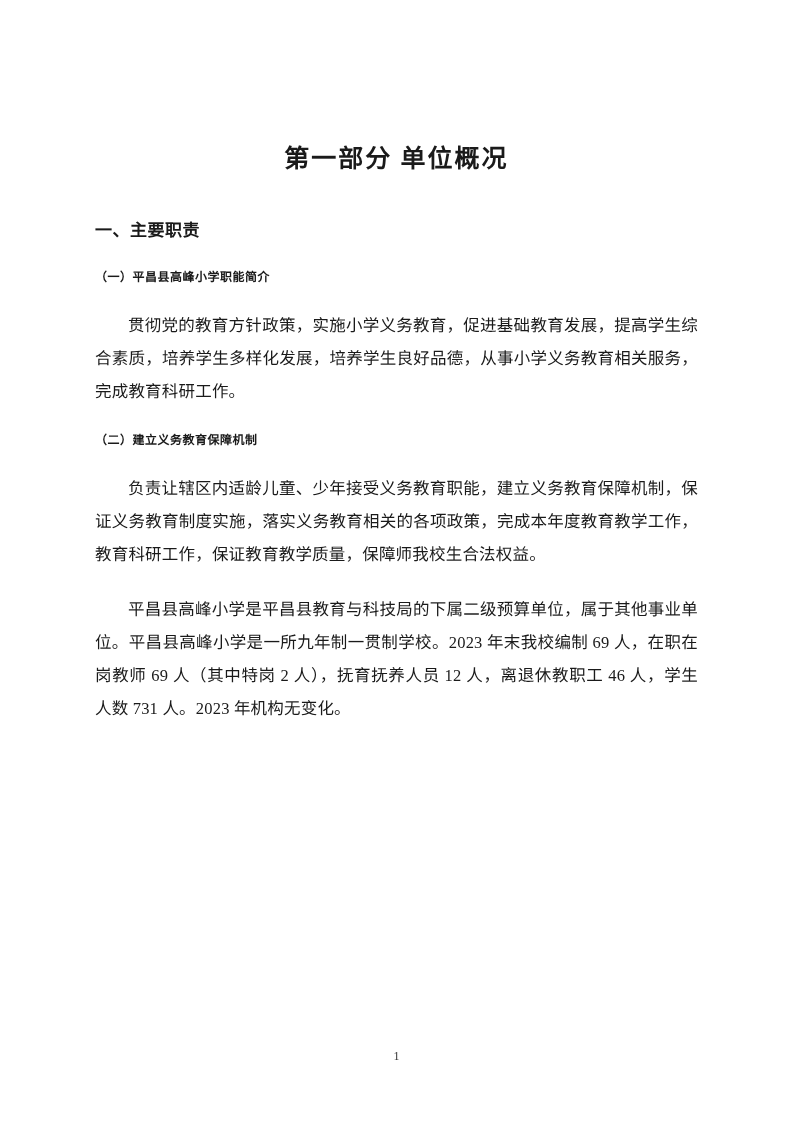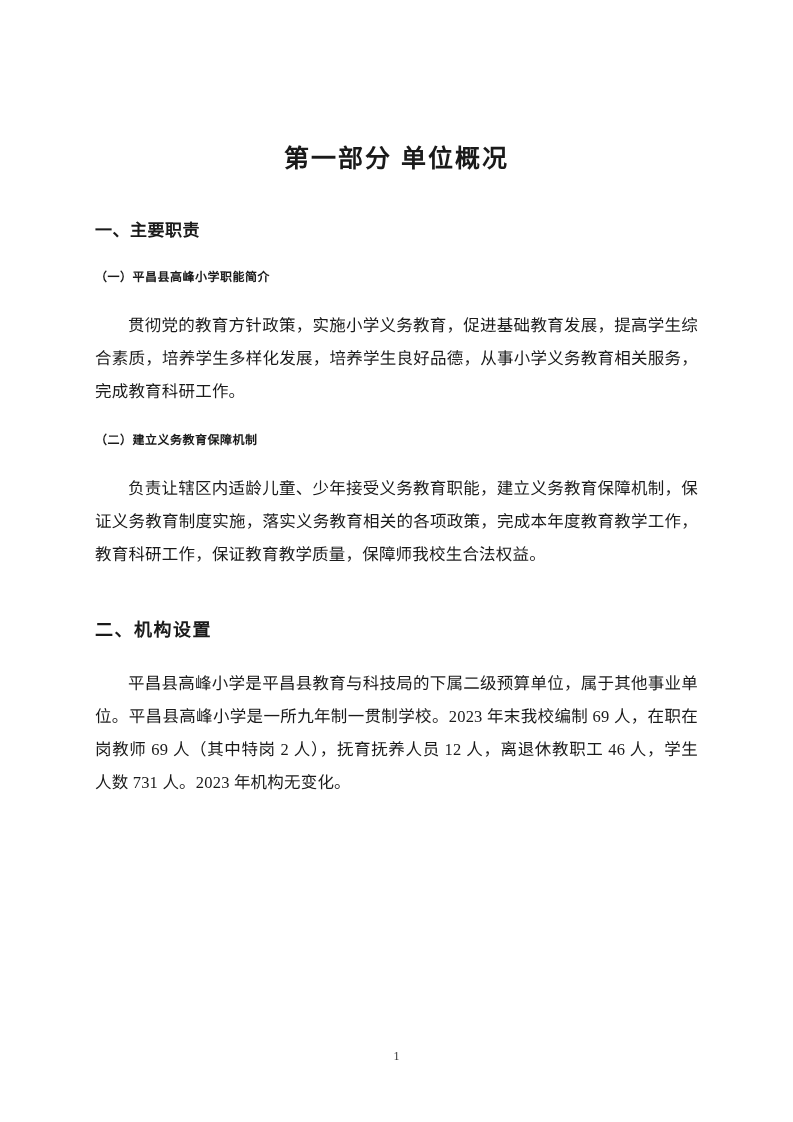--- a/index.html
+++ b/index.html
@@ -21,21 +21,21 @@
     box-sizing: border-box;
     padding: 120px 95px 60px 95px;
     position: relative;
   }
   .doc-title {
     text-align: center;
     font-size: 25px;
     font-weight: bold;
     letter-spacing: 2px;
     margin: 18px 0 42px 0;
-    font-family: Liberation Sans, sans-serif;
+    font-family: Liberation Serif, serif;
   }
   .heading-1 {
     font-size: 17px;
     font-weight: bold;
     margin: 0 0 26px 0;
     letter-spacing: 0.5px;
     font-family: Liberation Mono, monospace;
   }
   .heading-2 {
     font-size: 12px;
@@ -78,19 +78,18 @@
   <div class="heading-1">一、主要职责</div>
 
   <div class="heading-2">（一）平昌县高峰小学职能简介</div>
 
   <p class="body-text">贯彻党的教育方针政策，实施小学义务教育，促进基础教育发展，提高学生综合素质，培养学生多样化发展，培养学生良好品德，从事小学义务教育相关服务，完成教育科研工作。</p>
 
   <div class="heading-2">（二）建立义务教育保障机制</div>
 
   <p class="body-text">负责让辖区内适龄儿童、少年接受义务教育职能，建立义务教育保障机制，保证义务教育制度实施，落实义务教育相关的各项政策，完成本年度教育教学工作，教育科研工作，保证教育教学质量，保障师我校生合法权益。</p>
 
-  <div class="heading-section">二、机构设置</div>
 
   <p class="body-text">平昌县高峰小学是平昌县教育与科技局的下属二级预算单位，属于其他事业单位。平昌县高峰小学是一所九年制一贯制学校。2023 年末我校编制 69 人，在职在岗教师 69 人（其中特岗 2 人），抚育抚养人员 12 人，离退休教职工 46 人，学生人数 731 人。2023 年机构无变化。</p>
 
   <div class="page-number">1</div>
 
 </div>
 
 </body></html>

